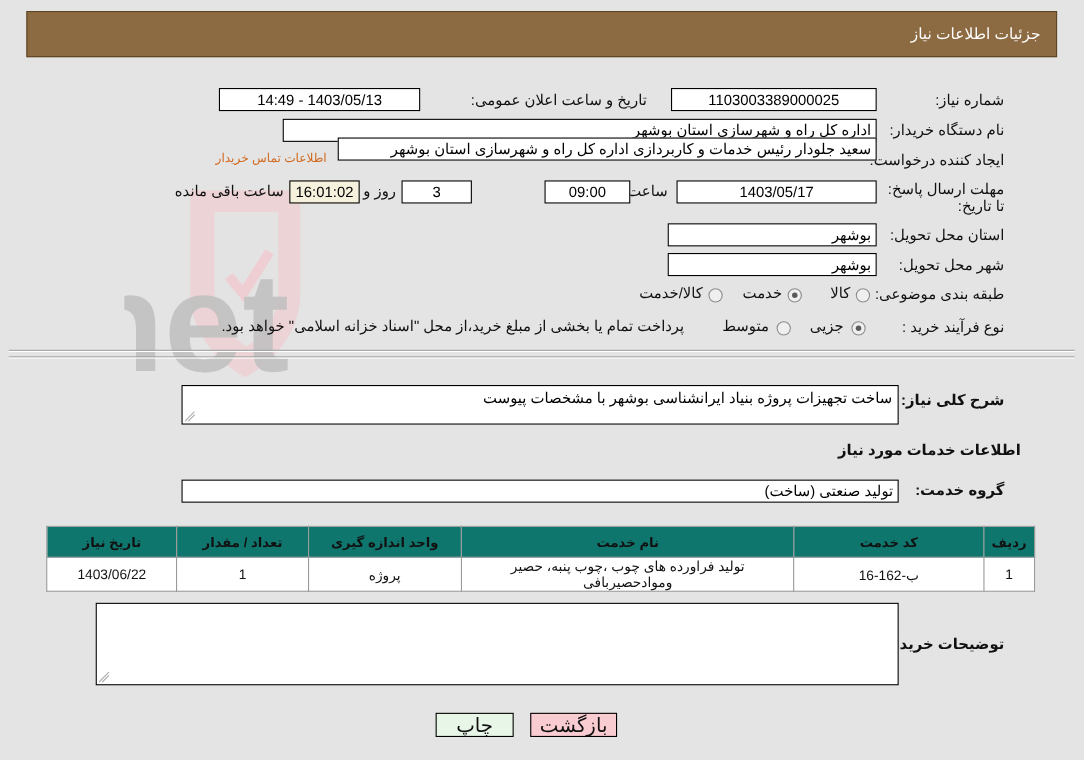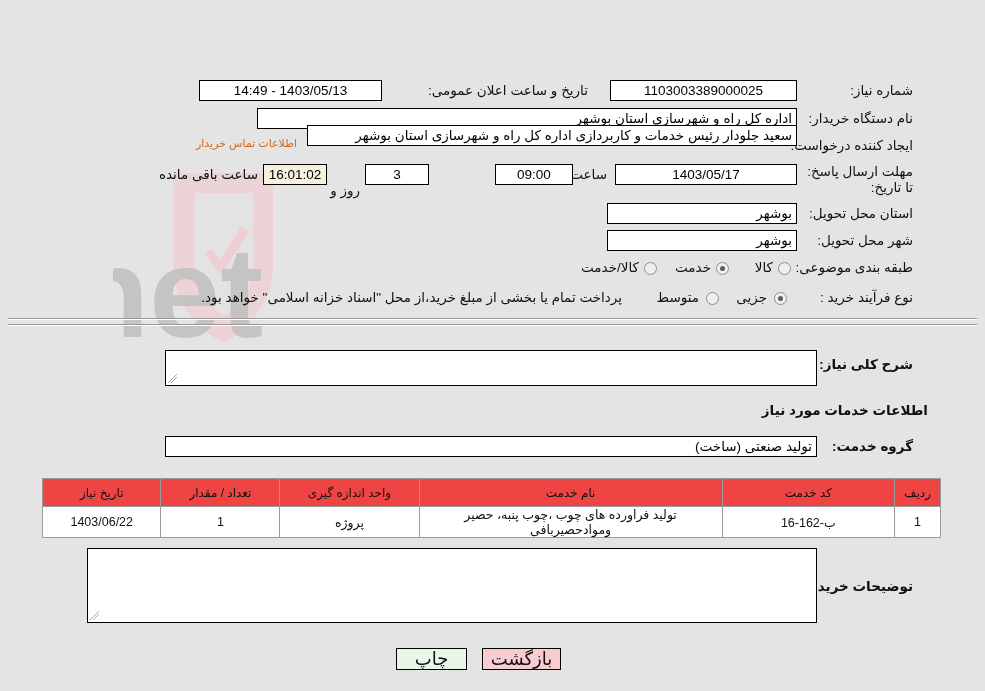--- a/index.html
+++ b/index.html
@@ -160,23 +160,23 @@
   }
 
   
   table.grid {
     position: absolute;
     border-collapse: collapse;
     font-size: 12px;
     background: #ffffff;
   }
   table.grid th {
-    background: #ef4444;
+    background: #0f766e;
     border: 1px solid #9a9a9a;
-    font-weight: normal;
+    font-weight: bold;
     font-size: 12px;
     height: 27px;
     color: #111;
     padding: 0 4px;
   }
   table.grid td {
     background: #ffffff;
     border: 1px solid #9a9a9a;
     height: 28px;
     text-align: center;
@@ -211,20 +211,23 @@
     <svg width="760" height="250" viewBox="0 0 760 250" xmlns="http://www.w3.org/2000/svg">
       <g>
         <path d="M60 18 L160 18 L160 112 C160 150 132 176 110 188 C88 176 60 150 60 112 Z" fill="#f2c9cf" opacity="0.75"></path>
         <path d="M82 38 L140 38 L140 110 C140 136 124 152 111 160 C98 152 82 136 82 110 Z" fill="#e4e4e4" opacity="0.95"></path>
         <path d="M95 96 L108 112 L132 74" stroke="#f2c9cf" stroke-width="9" fill="none" opacity="0.9"></path>
       </g>
       <text x="150" y="182" font-family="'Liberation Sans',sans-serif" font-size="128" font-weight="bold" fill="#b9b9b9" opacity="0.85">AriaTender.net</text>
     </svg>
   </div>
 
+  <div class="titlebar">
+    <span>جزئیات اطلاعات نیاز</span>
+  </div>
 
   <div class="panel">
 
     <div class="lbl" style="right:64px; top:20px;">شماره نیاز:</div>
     <div class="box c" style="right:180px; top:18px; width:187px; height:21px;">1103003389000025</div>
 
     <div class="lbl" style="right:389px; top:20px;">تاریخ و ساعت اعلان عمومی:</div>
     <div class="box c" style="right:595px; top:18px; width:183px; height:21px;">1403/05/13 - 14:49</div>
 
     <div class="lbl" style="right:64px; top:48px;">نام دستگاه خریدار:</div>
@@ -232,21 +235,21 @@
 
     <div class="lbl" style="right:64px; top:75px;">ایجاد کننده درخواست:</div>
     <div class="box rtlv" style="right:180px; top:63px; width:490px; height:21px;">سعید جلودار رئیس خدمات و کاربردازی اداره کل راه و شهرسازی استان بوشهر</div>
     <a class="orange" style="right:680px; top:75px;">اطلاعات تماس خریدار</a>
 
     <div class="lbl two" style="right:64px; top:102px; width:108px;">مهلت ارسال پاسخ: تا تاریخ:</div>
     <div class="box c" style="right:180px; top:102px; width:182px; height:21px;">1403/05/17</div>
     <div class="plain" style="right:370px; top:104px;">ساعت</div>
     <div class="box c" style="right:404px; top:102px; width:78px; height:21px;">09:00</div>
     <div class="box c" style="right:548px; top:102px; width:64px; height:21px;">3</div>
-    <div class="plain" style="right:617px; top:120px;">روز و</div>
+    <div class="plain" style="right:617px; top:104px;">روز و</div>
     <div class="box c cream" style="right:650px; top:102px; width:64px; height:21px;">16:01:02</div>
     <div class="plain" style="right:719px; top:104px;">ساعت باقی مانده</div>
 
     <div class="lbl" style="right:64px; top:143px;">استان محل تحویل:</div>
     <div class="box rtlv" style="right:180px; top:141px; width:190px; height:21px;">بوشهر</div>
 
     <div class="lbl" style="right:64px; top:170px;">شهر محل تحویل:</div>
     <div class="box rtlv" style="right:180px; top:168px; width:190px; height:21px;">بوشهر</div>
 
     <div class="lbl" style="right:64px; top:197px;">طبقه بندی موضوعی:</div>
@@ -265,20 +268,21 @@
 
     <div class="plain" style="right:355px; top:227px;">پرداخت تمام یا بخشی از مبلغ خرید،از محل "اسناد خزانه اسلامی" خواهد بود.</div>
   </div>
 
   <div class="sep" style="left:8px; top:318px;"></div>
   <div class="sep" style="left:8px; top:324px;"></div>
 
   <div class="panel" style="top:350px;">
     <div class="heading" style="right:64px; top:6px;">شرح کلی نیاز:</div>
     <div class="ta" style="right:160px; top:0px; width:652px; height:36px;">
+      <span>ساخت تجهیزات پروژه بنیاد ایرانشناسی بوشهر  با مشخصات پیوست</span>
       <svg class="grip" viewBox="0 0 10 10">
         <path d="M0 9 L9 0 M3 9 L9 3" stroke="#666" stroke-width="1" fill="none"></path>
       </svg>
     </div>
 
     <div class="heading" style="right:49px; top:52px;">اطلاعات خدمات مورد نیاز</div>
 
     <div class="heading" style="right:64px; top:88px;">گروه خدمت:</div>
     <div class="box rtlv" style="right:160px; top:86px; width:652px; height:21px;">تولید صنعتی (ساخت)</div>
   </div>

